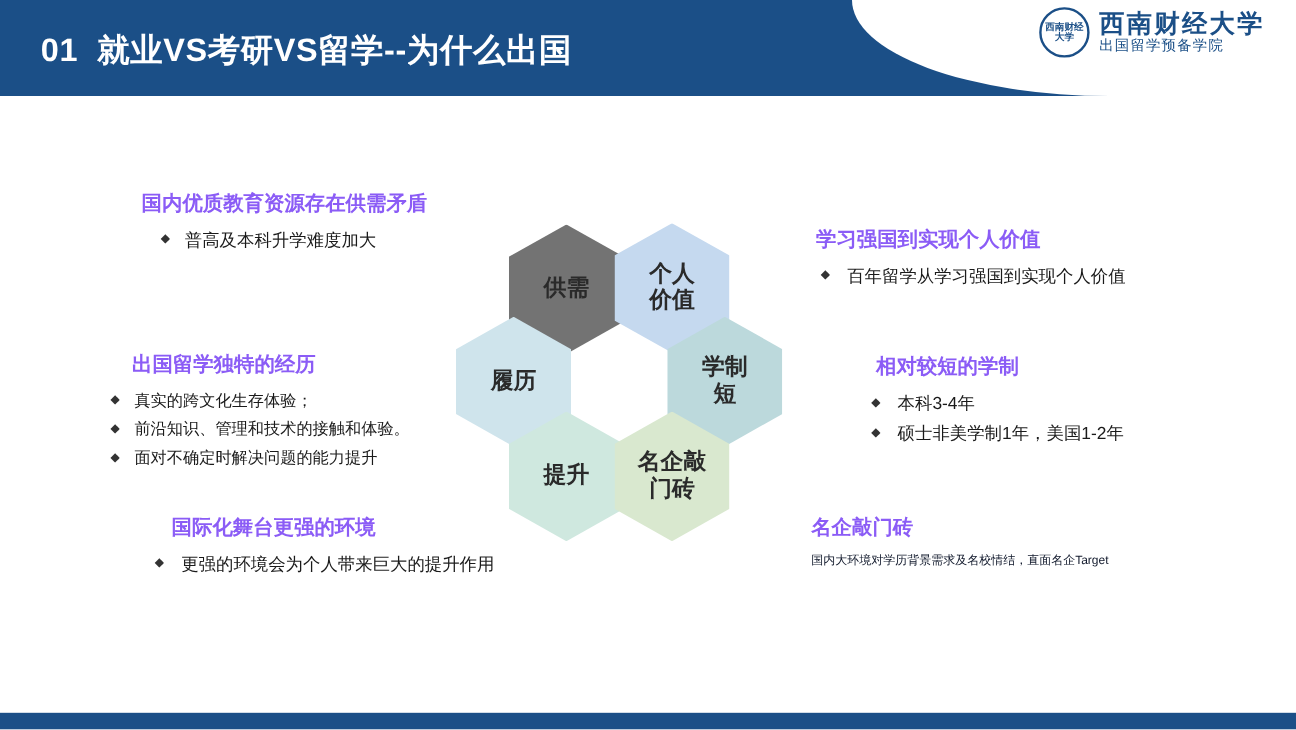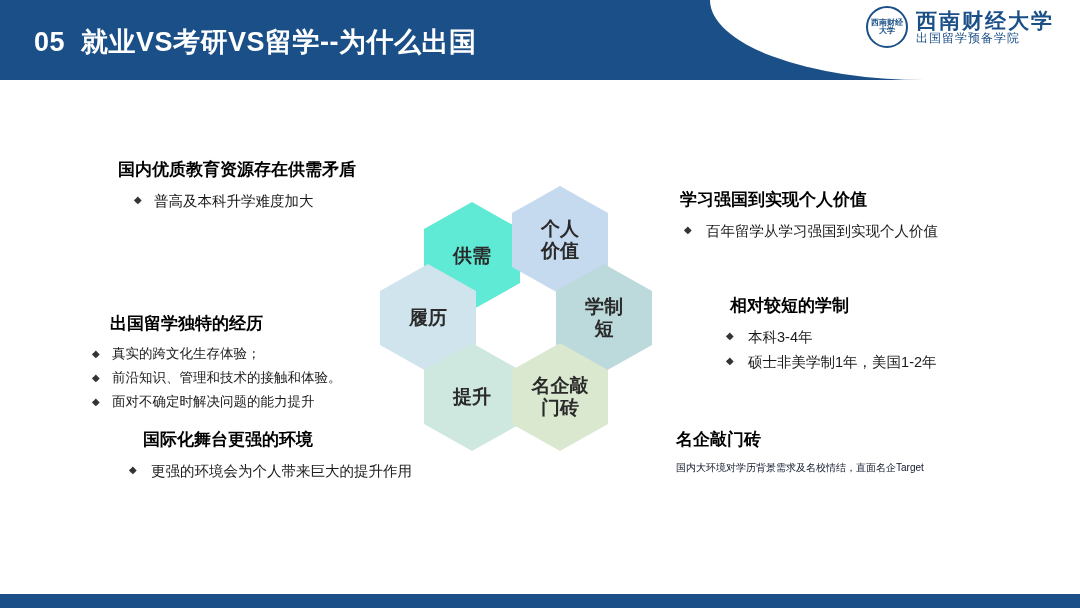--- a/index.html
+++ b/index.html
@@ -116,21 +116,21 @@
     display: flex;
     align-items: center;
     justify-content: center;
     text-align: center;
     font-size: 19px;
     font-weight: bold;
     color: #2a2a2a;
     line-height: 1.15;
     box-sizing: border-box;
   }
-  .hex.h1 { left: 24px;  top: 16px;   background: #5eead4; }
+  .hex.h1 { left: 24px;  top: 1px;   background: #737373; }
   .hex.h2 { left: 112px; top: 0px;   background: #c5d9ef; text-align: center; }
   .hex.h3 { left: -20px; top: 78px;  background: #cfe4ec; }
   .hex.h4 { left: 156px; top: 78px;  background: #bcd9dc; }
   .hex.h5 { left: 24px;  top: 157px; background: #cfe8df; }
   .hex.h6 { left: 112px; top: 157px; background: #d9e8cf; }
 
   .hex-center {
     position: absolute;
     left: 68px;
     top: 120px;
@@ -143,21 +143,21 @@
     font-weight: bold;
     letter-spacing: 4px;
     color: #1a1a1a;
   }
 
   
   .block { position: absolute; }
   .blk-title {
     font-size: 17px;
     font-weight: bold;
-    color: #000000;
+    color: #8b5cf6;
     margin-bottom: 9px;
     white-space: nowrap;
   }
   ul.bullets {
     list-style: none;
     margin: 0;
     padding: 0;
   }
   ul.bullets li {
     position: relative;
@@ -179,21 +179,21 @@
   ul.bullets.tiny li { font-size: 13.5px; }
   .plain {
     font-size: 10px;
     color: #0f172a;
     line-height: 1.55;
   }
   .red { color: #d0021b; }
 
   
   #blk-supply   { left: 112px; top: 158px; width: 290px; }
-  #blk-exp      { left: 92px;  top: 292px; width: 320px; margin-top: 20px; }
+  #blk-exp      { left: 92px;  top: 292px; width: 320px; }
   #blk-stage    { left: 125px; top: 428px; width: 290px; }
   #blk-value    { left: 680px; top: 160px; width: 330px; margin-top: 28px; }
   #blk-short    { left: 722px; top: 294px; width: 340px; }
   #blk-brand    { left: 676px; top: 428px; width: 340px; }
 
   #blk-supply .blk-title { margin-left: 6px; }
   #blk-exp .blk-title { margin-left: 18px; }
   #blk-stage .blk-title { margin-left: 18px; }
   #blk-short .blk-title { margin-left: 8px; }
   #blk-value ul.bullets li,
@@ -202,21 +202,21 @@
   #blk-value ul.bullets, #blk-short ul.bullets, #blk-stage ul.bullets { margin-left: 4px; }
   #blk-supply ul.bullets { margin-left: 22px; }
 </style>
 </head>
 <body>
 
 <div class="header">
   <div class="header-swoosh2"></div>
   <div class="header-swoosh"></div>
   <div class="header-title">
-    <span>05</span>&nbsp;&nbsp;<span>就业VS考研VS留学--为什么出国</span>
+    <span>01</span>&nbsp;&nbsp;<span>就业VS考研VS留学--为什么出国</span>
   </div>
   <div class="logo-wrap">
     <div class="logo-seal">
       <span>西南财经大学</span>
     </div>
     <div class="logo-text">
       <div class="logo-cn">西南财经大学</div>
       <div class="logo-sub">出国留学预备学院</div>
     </div>
   </div>

